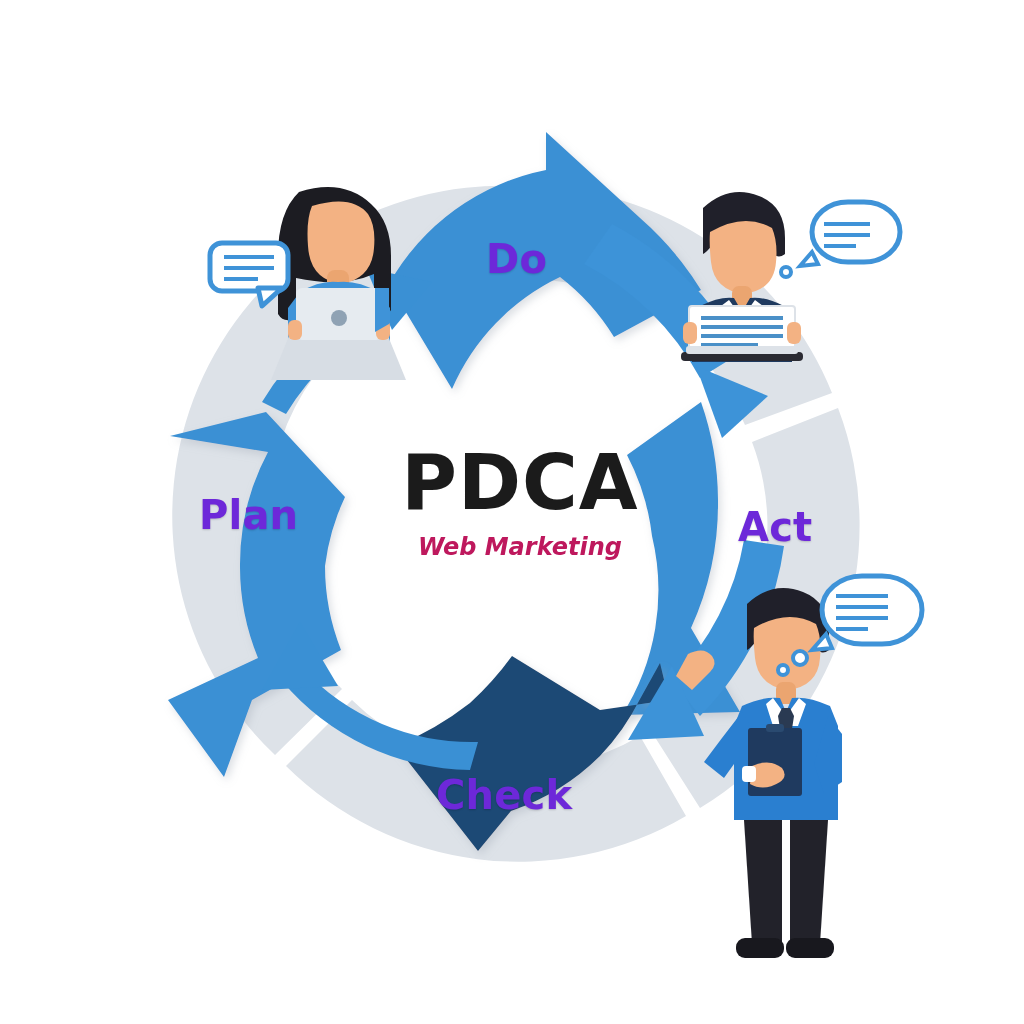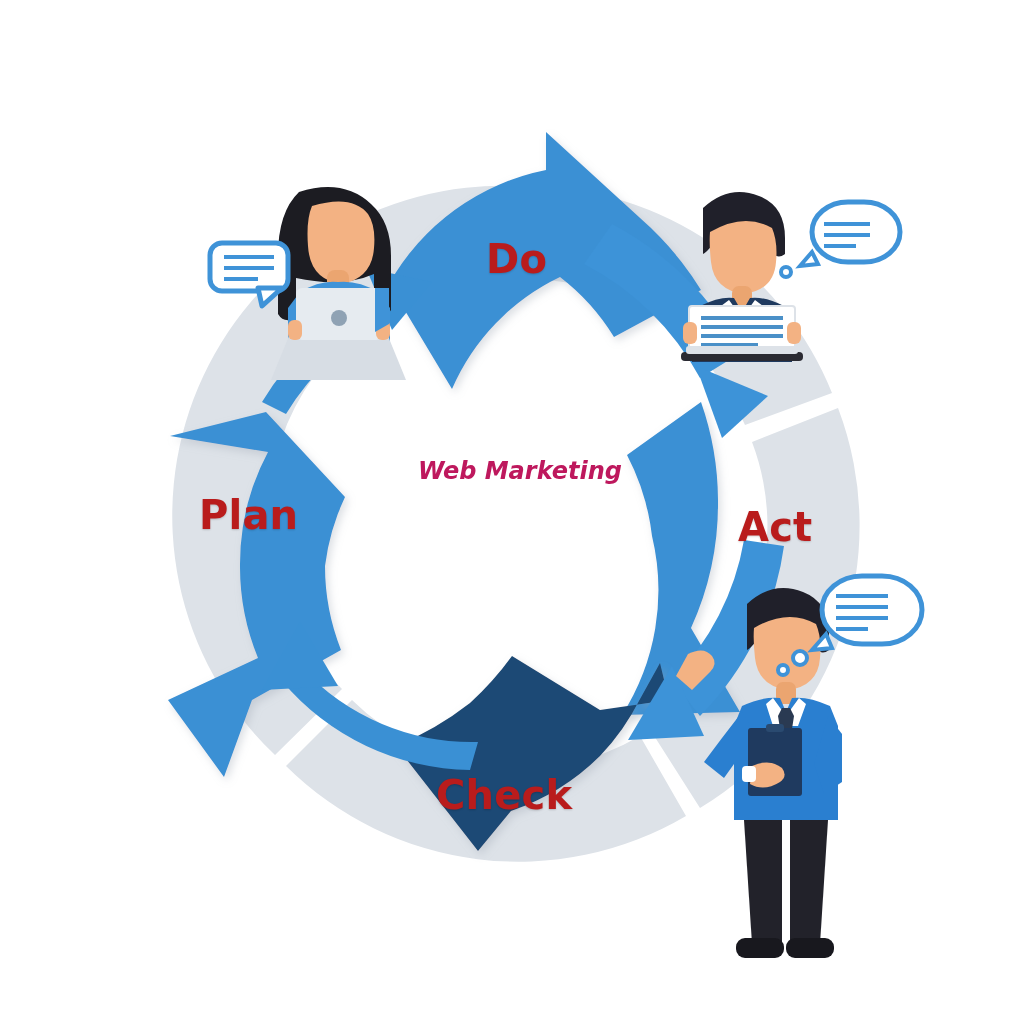--- a/index.html
+++ b/index.html
@@ -6,21 +6,21 @@
   body{
     width:1024px;height:1024px;
     background:#ffffff;
     font-family:"DejaVu Sans", sans-serif;
     overflow:hidden;
   }
   #stage{position:relative;width:1024px;height:1024px;background:#fff;}
   svg.layer{position:absolute;left:0;top:0;width:1024px;height:1024px;}
   .seg-label{
     position:absolute;
-    color:#b91c1c;
+    color:#6d28d9;
     font-family:"DejaVu Sans", sans-serif;
     font-weight:700;
     font-size:40px;
     letter-spacing:.2px;
     text-shadow:0 1px 2px rgba(0,0,0,.18);
     white-space:nowrap;
     user-select:none;
   }
   #label-do{left:486px;top:236px;}
   #label-plan{left:199px;top:492px;text-align:right;}
@@ -158,20 +158,21 @@
       <path fill="#3d93d8" d="M628 740 L 704 736 L 672 666 Z"></path>
     </g>
   </svg>
 
   <div class="seg-label" id="label-do">Do</div>
   <div class="seg-label" id="label-plan">Plan</div>
   <div class="seg-label" id="label-act">Act</div>
   <div class="seg-label" id="label-check">Check</div>
 
   <div id="center-block">
+    <div id="center-title">PDCA</div>
     <div id="center-subtitle">Web Marketing</div>
   </div>
 
   <svg class="layer" viewBox="0 0 1024 1024">
 
     <g>
 
       <path fill="#1c1c22" d="M299 192 q44 -14 72 12 q20 18 20 52 l0 54 q-6 10 -17 6 l0 -42
                q-32 14 -78 4 l0 40 q-12 6 -18 -4 l0 -58 q0 -44 21 -64 Z"></path>
 

